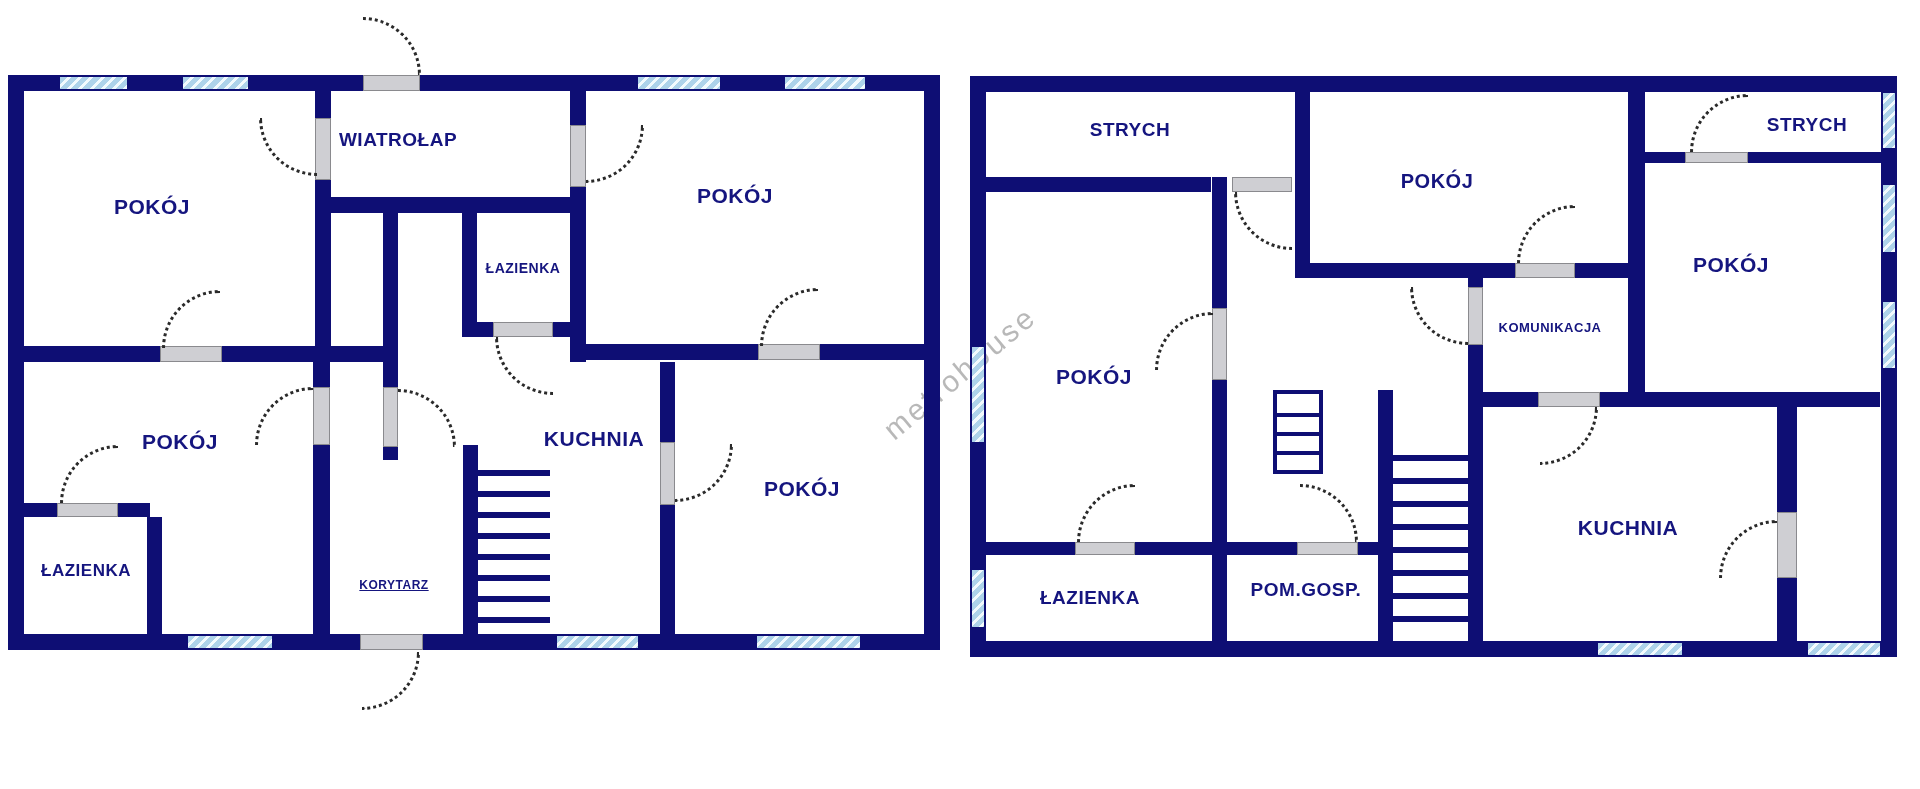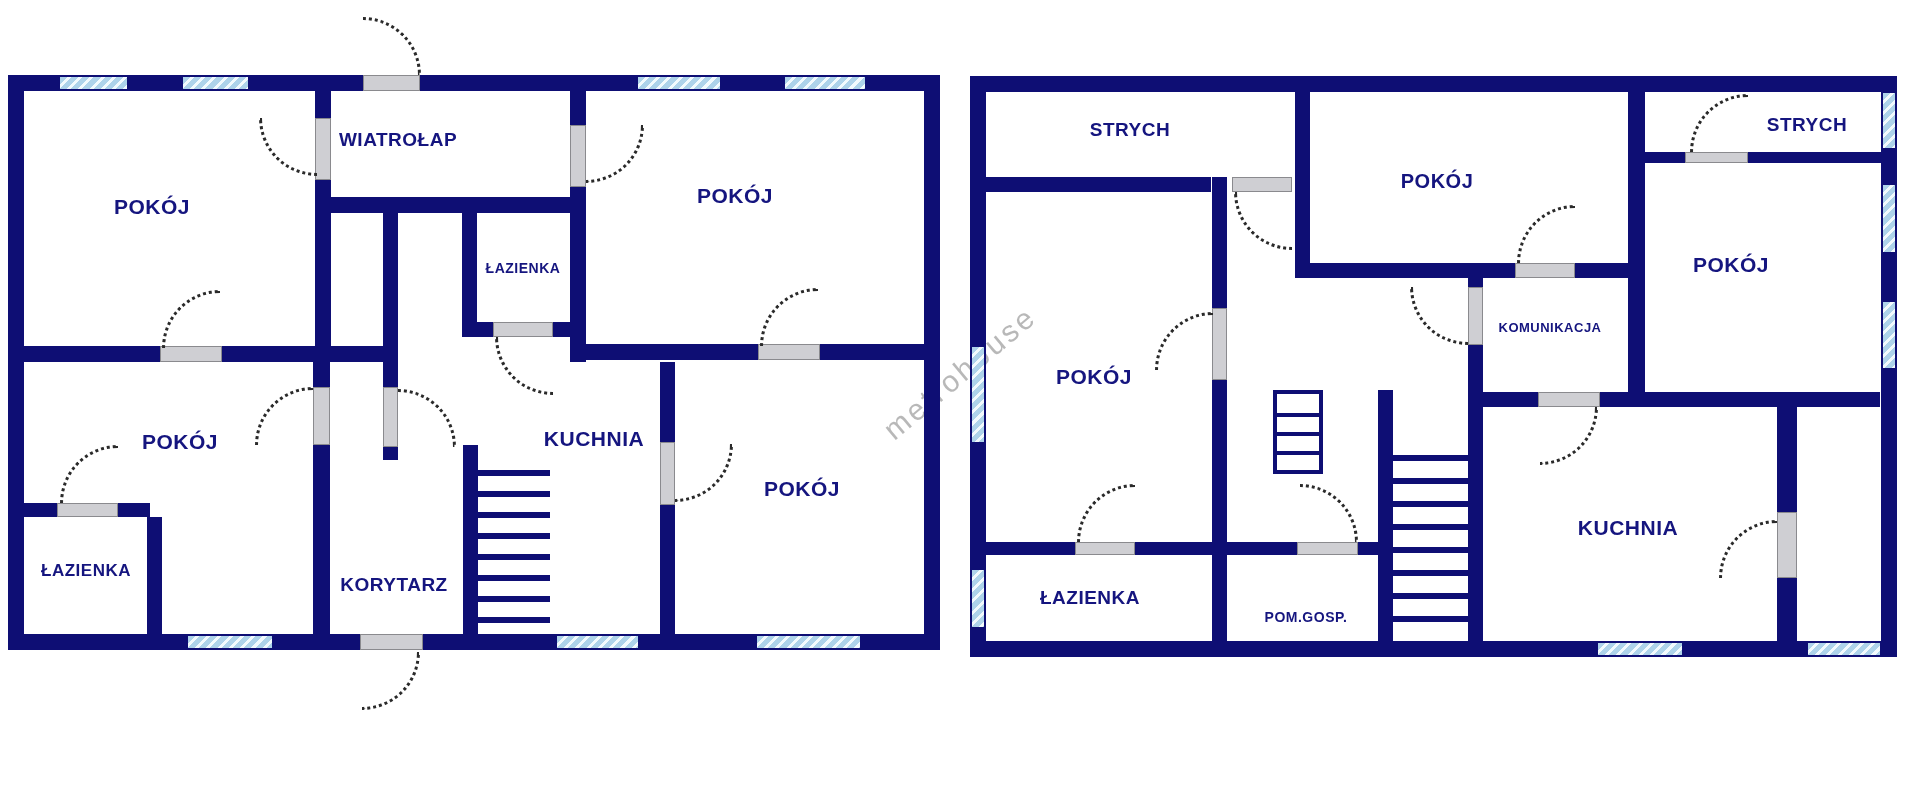--- a/index.html
+++ b/index.html
@@ -89,21 +89,21 @@
     <div class="tread" style="left: 478px; top: 575px; width: 72px; height: 6px;"></div>
     <div class="tread" style="left: 478px; top: 596px; width: 72px; height: 6px;"></div>
     <div class="tread" style="left: 478px; top: 617px; width: 72px; height: 6px;"></div>
     <div class="room-label" style="left: 152px; top: 207px; font-size: 21px;">POKÓJ</div>
     <div class="room-label" style="left: 398px; top: 140px; font-size: 19px;">WIATROŁAP</div>
     <div class="room-label" style="left: 735px; top: 196px; font-size: 21px;">POKÓJ</div>
     <div class="room-label" style="left: 523px; top: 268px; font-size: 14px;">ŁAZIENKA</div>
     <div class="room-label" style="left: 594px; top: 439px; font-size: 21px;">KUCHNIA</div>
     <div class="room-label" style="left: 180px; top: 442px; font-size: 21px;">POKÓJ</div>
     <div class="room-label" style="left: 86px; top: 571px; font-size: 17px;">ŁAZIENKA</div>
-    <div class="room-label" style="left: 394px; top: 585px; font-size: 19px;">KORYTARZ</div>
+    <div class="room-label" style="left: 394px; top: 585px; font-size: 12px; text-decoration: underline;">KORYTARZ</div>
     <div class="room-label" style="left: 802px; top: 489px; font-size: 21px;">POKÓJ</div>
     <div class="wall" style="left: 970px; top: 76px; width: 927px; height: 16px;"></div>
     <div class="wall" style="left: 970px; top: 641px; width: 927px; height: 16px;"></div>
     <div class="wall" style="left: 970px; top: 76px; width: 16px; height: 581px;"></div>
     <div class="wall" style="left: 1881px; top: 76px; width: 16px; height: 581px;"></div>
     <div class="wall" style="left: 986px; top: 177px; width: 225px; height: 15px;"></div>
     <div class="wall" style="left: 1212px; top: 177px; width: 15px; height: 480px;"></div>
     <div class="wall" style="left: 1295px; top: 92px; width: 15px; height: 178px;"></div>
     <div class="wall" style="left: 1295px; top: 263px; width: 333px; height: 15px;"></div>
     <div class="wall" style="left: 1468px; top: 277px; width: 15px; height: 364px;"></div>
@@ -152,15 +152,15 @@
       <div class="rung" style="top: 38px;"></div>
       <div class="rung" style="top: 57px;"></div>
     </div>
     <div class="room-label" style="left: 1130px; top: 130px; font-size: 19px;">STRYCH</div>
     <div class="room-label" style="left: 1437px; top: 181px; font-size: 20px;">POKÓJ</div>
     <div class="room-label" style="left: 1807px; top: 125px; font-size: 19px;">STRYCH</div>
     <div class="room-label" style="left: 1731px; top: 265px; font-size: 21px;">POKÓJ</div>
     <div class="room-label" style="left: 1550px; top: 327px; font-size: 13px;">KOMUNIKACJA</div>
     <div class="room-label" style="left: 1094px; top: 377px; font-size: 21px;">POKÓJ</div>
     <div class="room-label" style="left: 1090px; top: 598px; font-size: 19px;">ŁAZIENKA</div>
-    <div class="room-label" style="left: 1306px; top: 617px; font-size: 14px;">POM.GOSP.</div>
+    <div class="room-label" style="left: 1306px; top: 590px; font-size: 19px;">POM.GOSP.</div>
     <div class="room-label" style="left: 1628px; top: 528px; font-size: 21px;">KUCHNIA</div>
   </div>
 
 </body></html>

